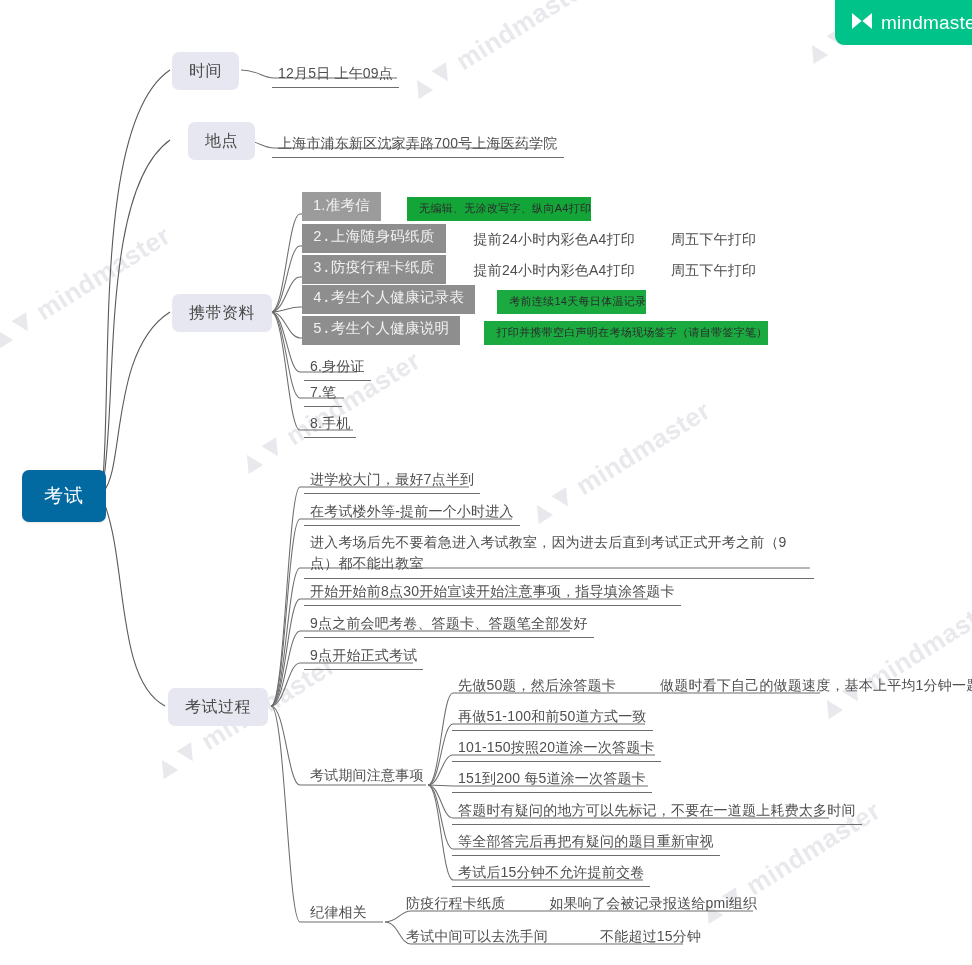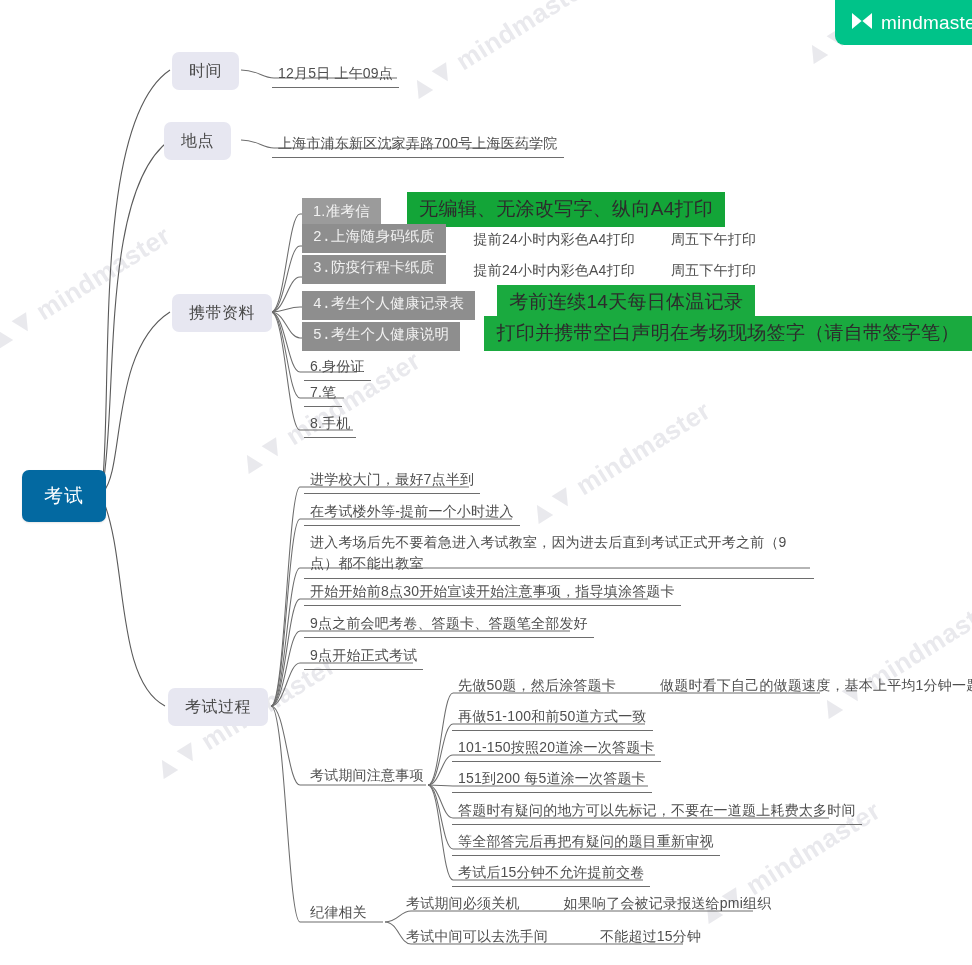--- a/index.html
+++ b/index.html
@@ -97,22 +97,22 @@
     padding: 4px 11px 5px 11px;
     letter-spacing: .3px;
   }
   .chip-grey.dark { background: #8e8e8e; font-family: Liberation Mono, monospace; }
 
   
   .chip-green {
     display: inline-block;
     background: #13a538;
     color: #2c2c2c;
-    font-size: 19px;
-    padding: 4px 12px 5px 12px;
+    font-size: 11px;
+    padding: 4px 0 5px 12px;
     letter-spacing: .3px;
   }
   .chip-green.bright { background: #1aaa3f; }
 
   .row { display: flex; align-items: flex-end; }
 
   
   #logo-badge {
     position: absolute;
     top: 0; right: 0;
@@ -192,21 +192,21 @@
 
     <path class="under" d="M588,693 L820,693"></path>
     <path class="under" d="M753,911 L753,911"></path>
   </svg>
 
   <div class="node root" style="left:22px; top:470px;">考试</div>
 
   <div class="node lav" style="left:172px; top:52px;">时间</div>
   <div class="node leaf" style="left:272px; top:62px;">12月5日 上午09点</div>
 
-  <div class="node lav" style="left:164px; top:122px;">地点</div>
+  <div class="node lav" style="left:188px; top:122px;">地点</div>
   <div class="node leaf" style="left:272px; top:132px;">上海市浦东新区沈家弄路700号上海医药学院</div>
 
   <div class="node lav" style="left:172px; top:294px;">携带资料</div>
 
   <div class="node row" style="left:302px; top:192px;">
     <span class="chip-grey">1.准考信</span>
     <span class="chip-green" style="margin-left:26px;">无编辑、无涂改写字、纵向A4打印</span>
   </div>
 
   <div class="node row" style="left:302px; top:224px;">
@@ -254,21 +254,21 @@
   <div class="node leaf" style="left:452px; top:705px;">再做51-100和前50道方式一致</div>
   <div class="node leaf" style="left:452px; top:736px;">101-150按照20道涂一次答题卡</div>
   <div class="node leaf" style="left:452px; top:767px;">151到200 每5道涂一次答题卡</div>
   <div class="node leaf" style="left:452px; top:799px;">答题时有疑问的地方可以先标记，不要在一道题上耗费太多时间</div>
   <div class="node leaf" style="left:452px; top:830px;">等全部答完后再把有疑问的题目重新审视</div>
   <div class="node leaf" style="left:452px; top:861px;">考试后15分钟不允许提前交卷</div>
 
   <div class="node leaf nb" style="left:304px; top:901px;">纪律相关</div>
 
   <div class="node row" style="left:400px; top:892px;">
-    <span class="leaf nb">考试期间必须关机</span>
+    <span class="leaf nb">防疫行程卡纸质</span>
     <span class="leaf nb" style="margin-left:32px;">如果响了会被记录报送给pmi组织</span>
   </div>
 
   <div class="node row" style="left:400px; top:925px;">
     <span class="leaf nb">考试中间可以去洗手间</span>
     <span class="leaf nb" style="margin-left:40px;">不能超过15分钟</span>
   </div>
 
   <div id="logo-badge">
     <span class="glyph">

